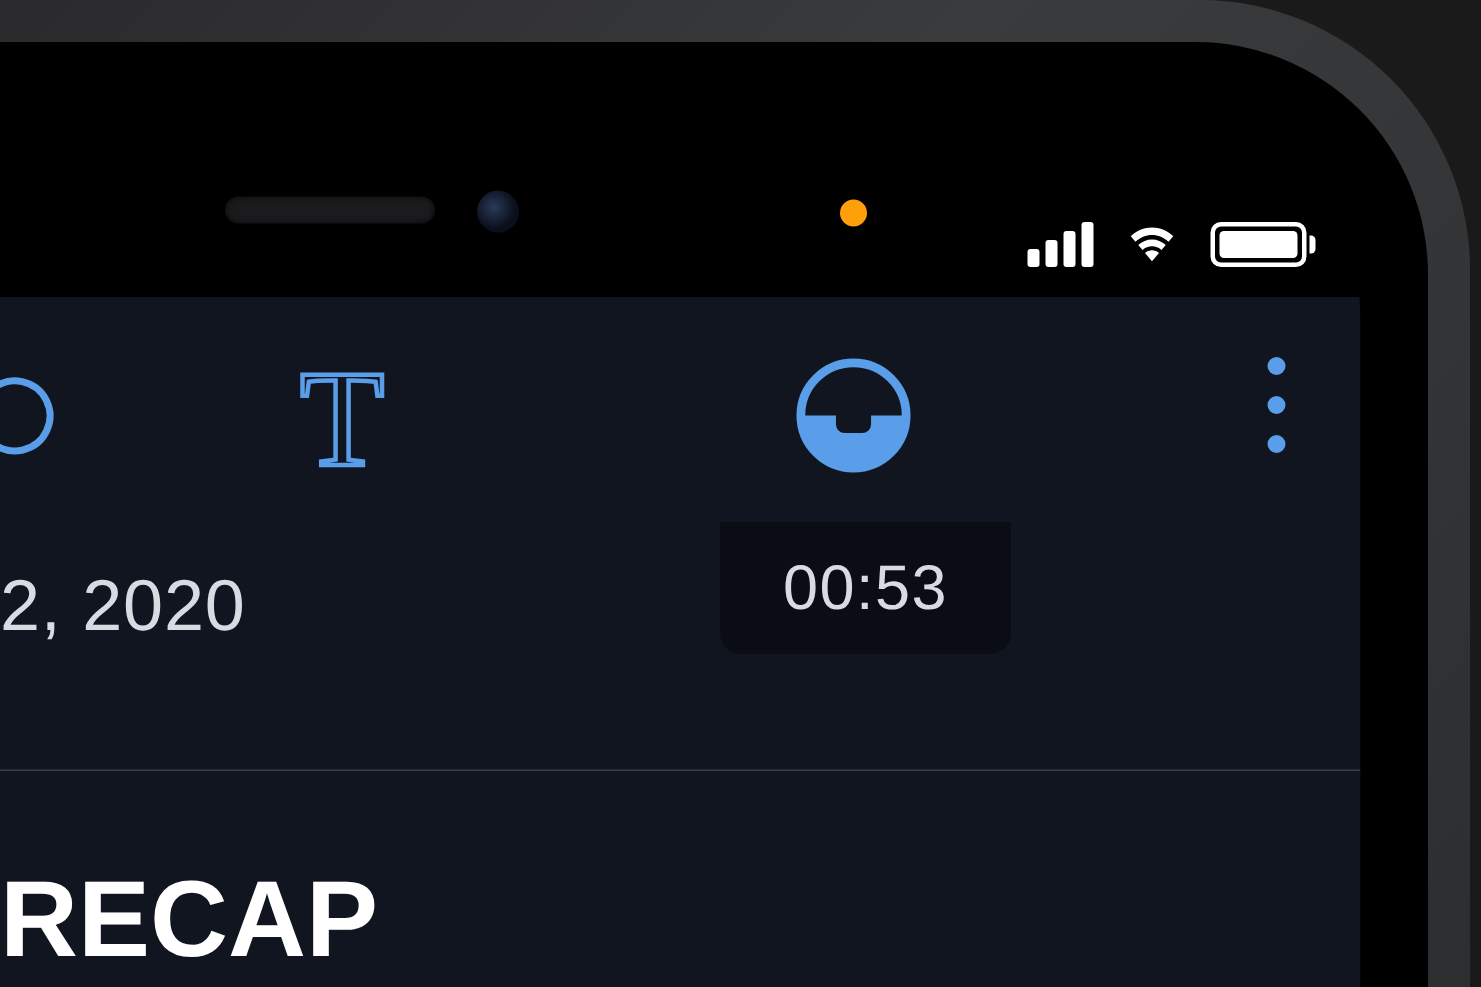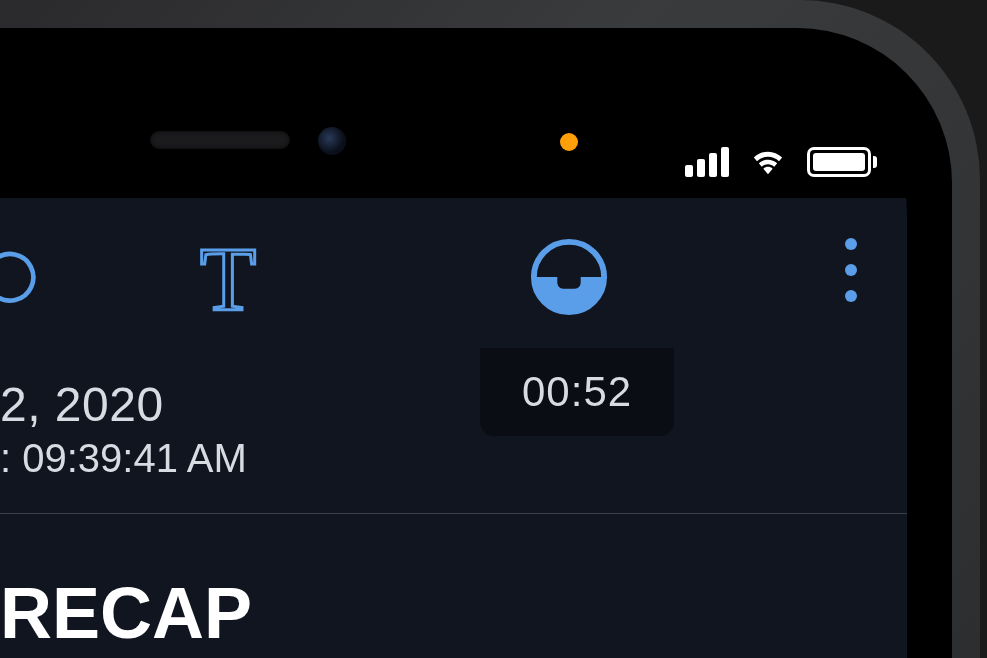--- a/index.html
+++ b/index.html
@@ -282,25 +282,24 @@
               <rect x="14" y="14" width="12" height="12" rx="3" fill="#101520"></rect>
             </svg>
           </div>
           <div class="tb-more">
             <span></span>
             <span></span>
             <span></span>
           </div>
         </div>
 
-        <div class="timer-chip">00:52</div>
+        <div class="timer-chip">00:53</div>
 
         <div class="meta">
           <div class="meta-date">2, 2020</div>
-          <div class="meta-time">: 09:39:41 AM</div>
         </div>
 
         <div class="divider"></div>
 
         <div class="content">
           <div class="heading"> RECAP</div>
         </div>
 
       </div>
     </div>

